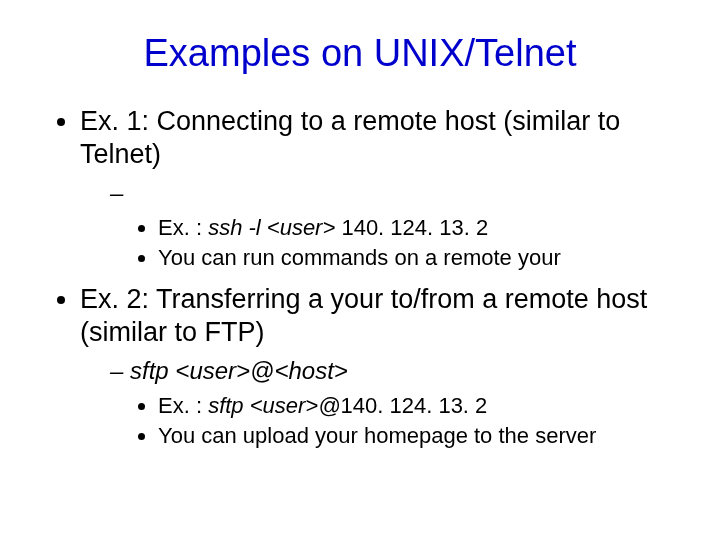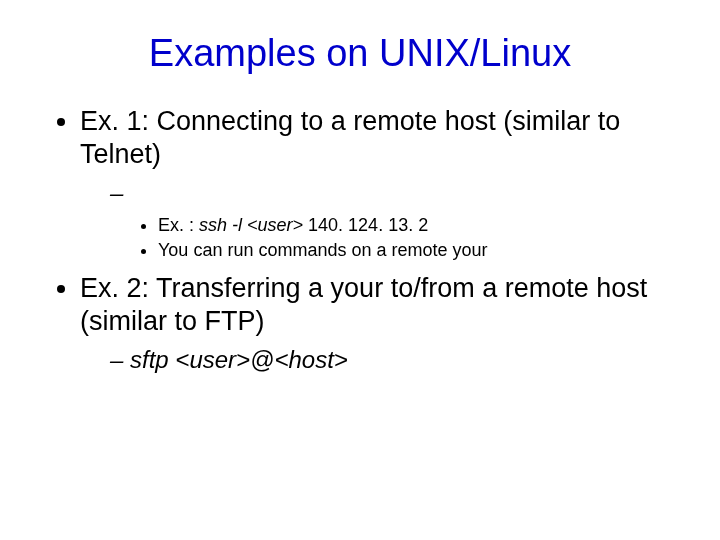--- a/index.html
+++ b/index.html
@@ -48,30 +48,30 @@
   ul.lvl2 > li::before {
     content: "– ";
   }
   ul.lvl3 {
     list-style: disc;
     padding-left: 48px;
     margin: 4px 0 10px 0;
     font-style: normal;
   }
   ul.lvl3 > li {
-    font-size: 18px;
+    font-size: 22px;
     line-height: 1.35;
   }
   .ital { font-style: italic; }
 </style>
 </head>
 <body>
 
 <div class="slide">
-  <div class="title">Examples on UNIX/Linux</div>
+  <div class="title">Examples on UNIX/Telnet</div>
 
   <ul class="lvl1">
     <li>
       <span>Ex. 1: Connecting to a remote host (similar to Telnet)</span>
       <ul class="lvl2">
         <li>
           <ul class="lvl3">
             <li>
               <span>Ex. : </span><span class="ital">ssh -l &lt;user&gt; </span><span>140. 124. 13. 2</span>
             </li>
@@ -79,17 +79,23 @@
           </ul>
         </li>
       </ul>
     </li>
 
     <li>
       <span>Ex. 2: Transferring a your to/from a remote host (similar to FTP)</span>
       <ul class="lvl2">
         <li>
           <span>sftp &lt;user&gt;@&lt;host&gt;</span>
+          <ul class="lvl3">
+            <li>
+              <span>Ex. : </span><span class="ital">sftp &lt;user&gt;@</span><span>140. 124. 13. 2</span>
+            </li>
+            <li>You can upload your homepage to the server</li>
+          </ul>
         </li>
       </ul>
     </li>
   </ul>
 </div>
 
 </body></html>

